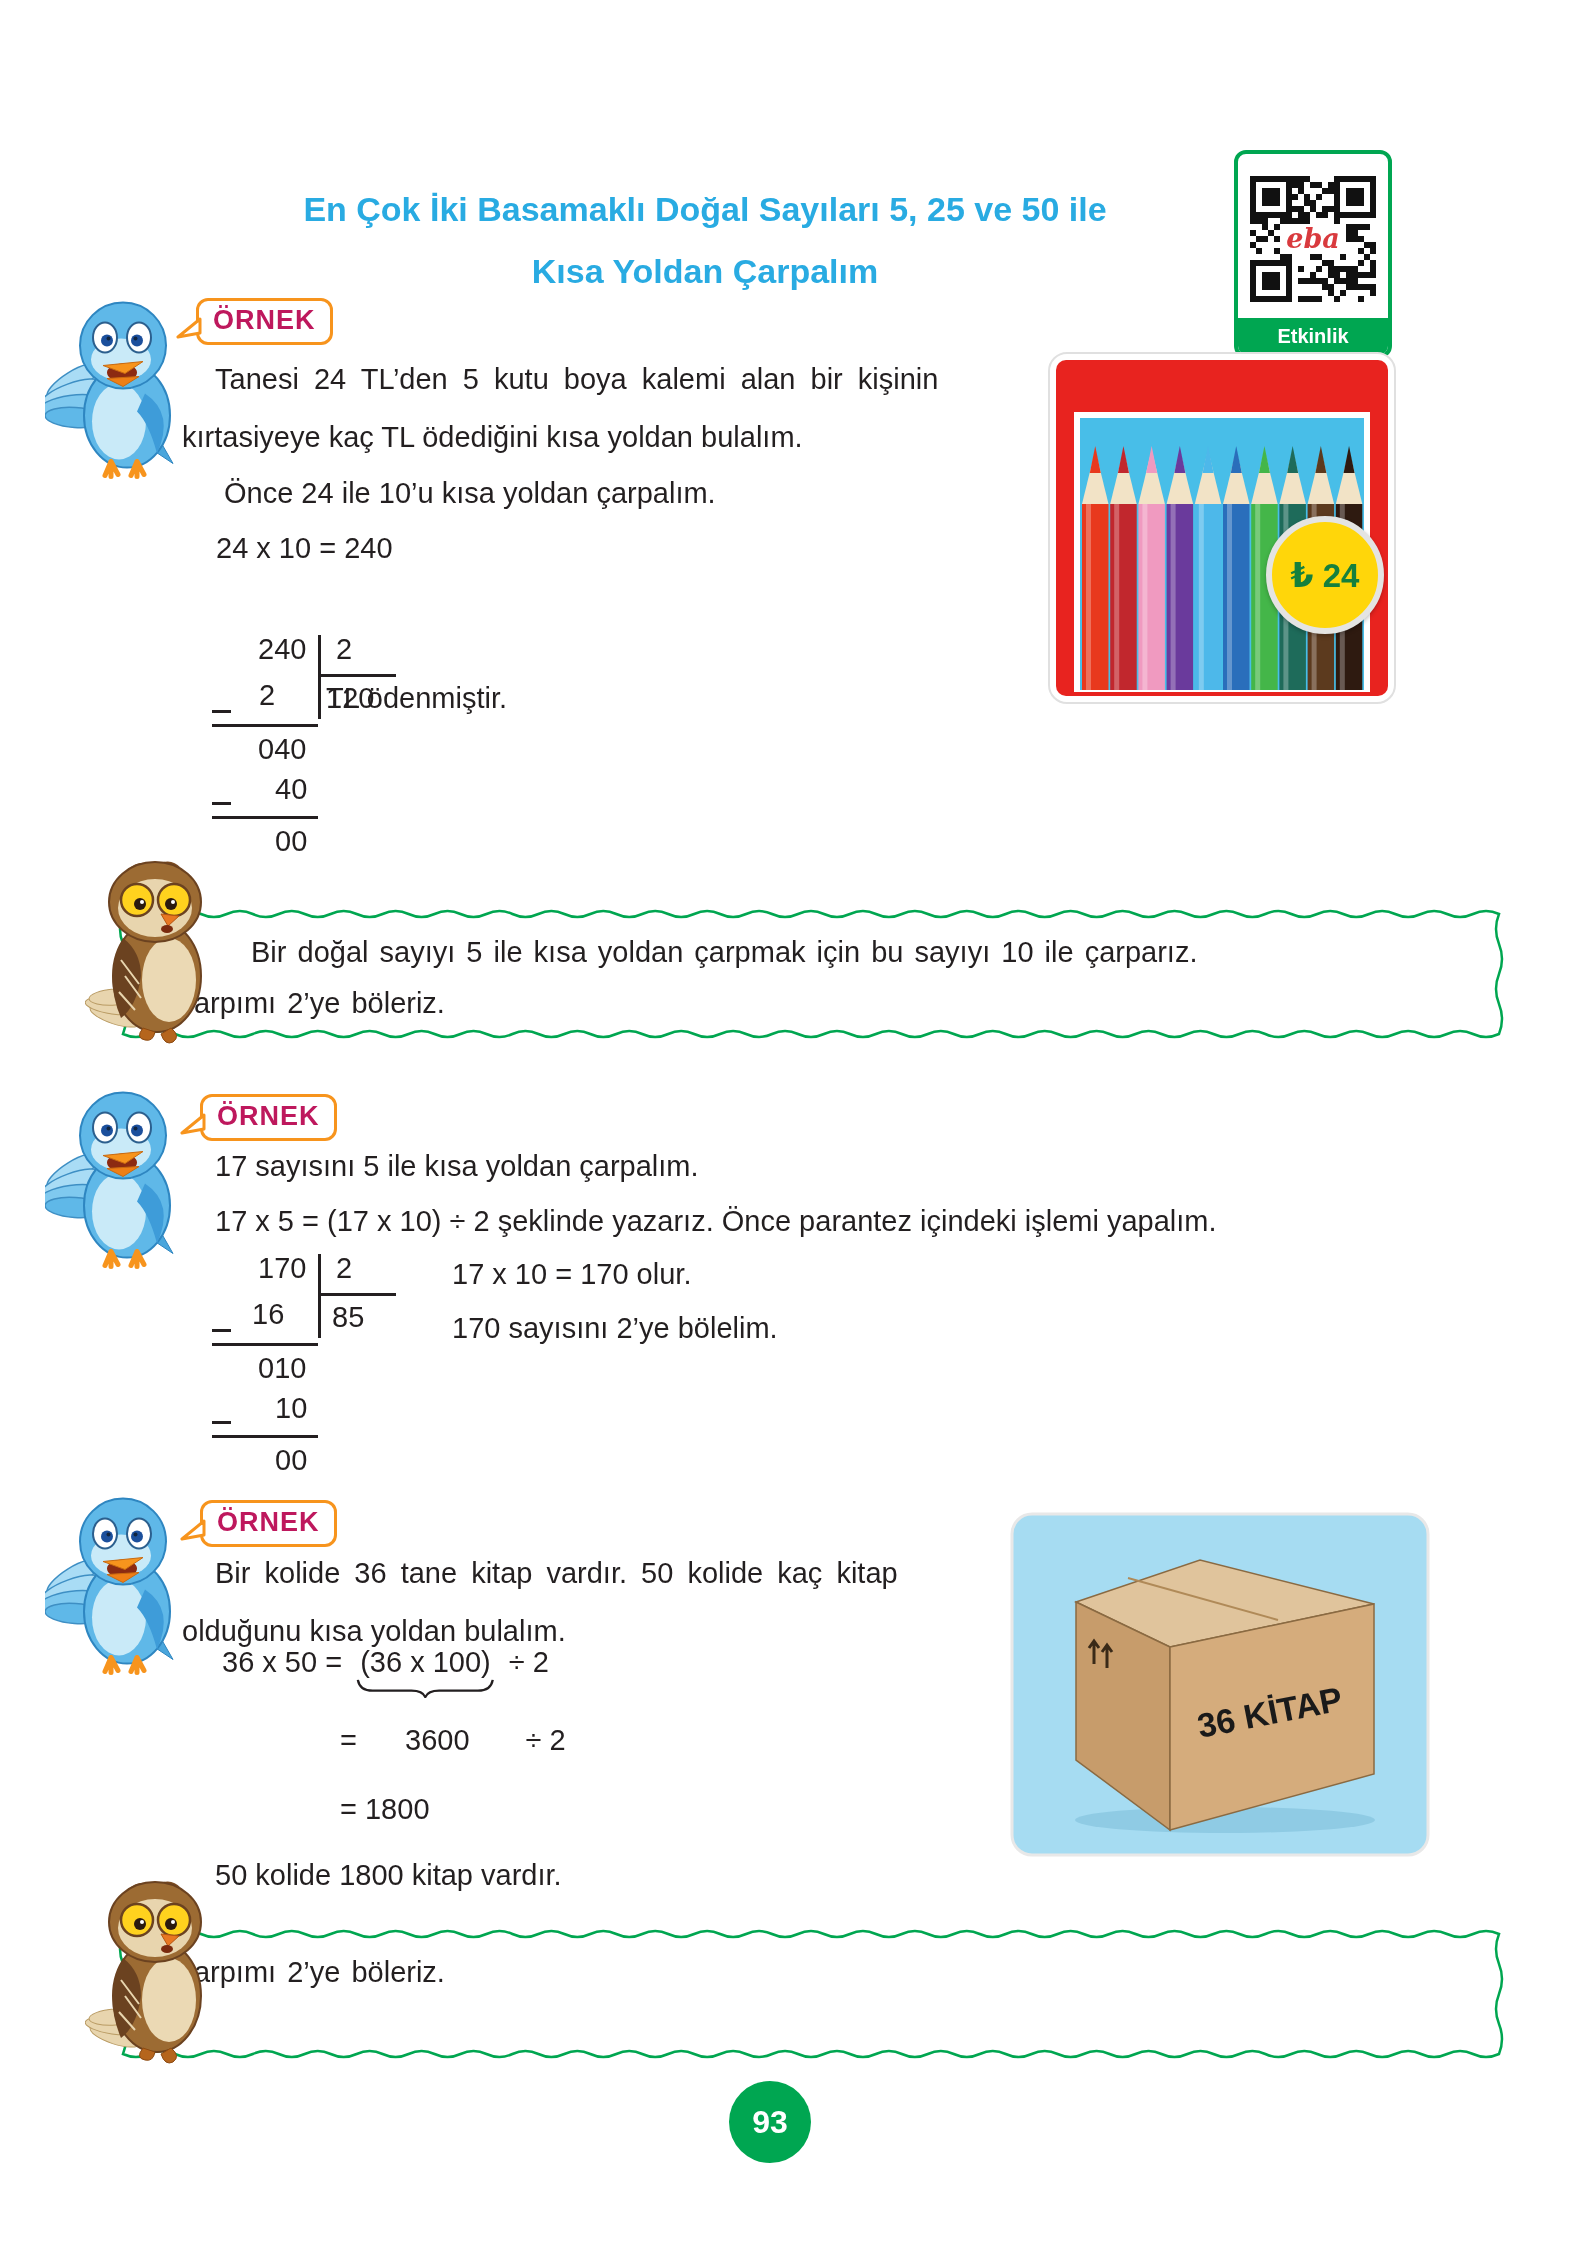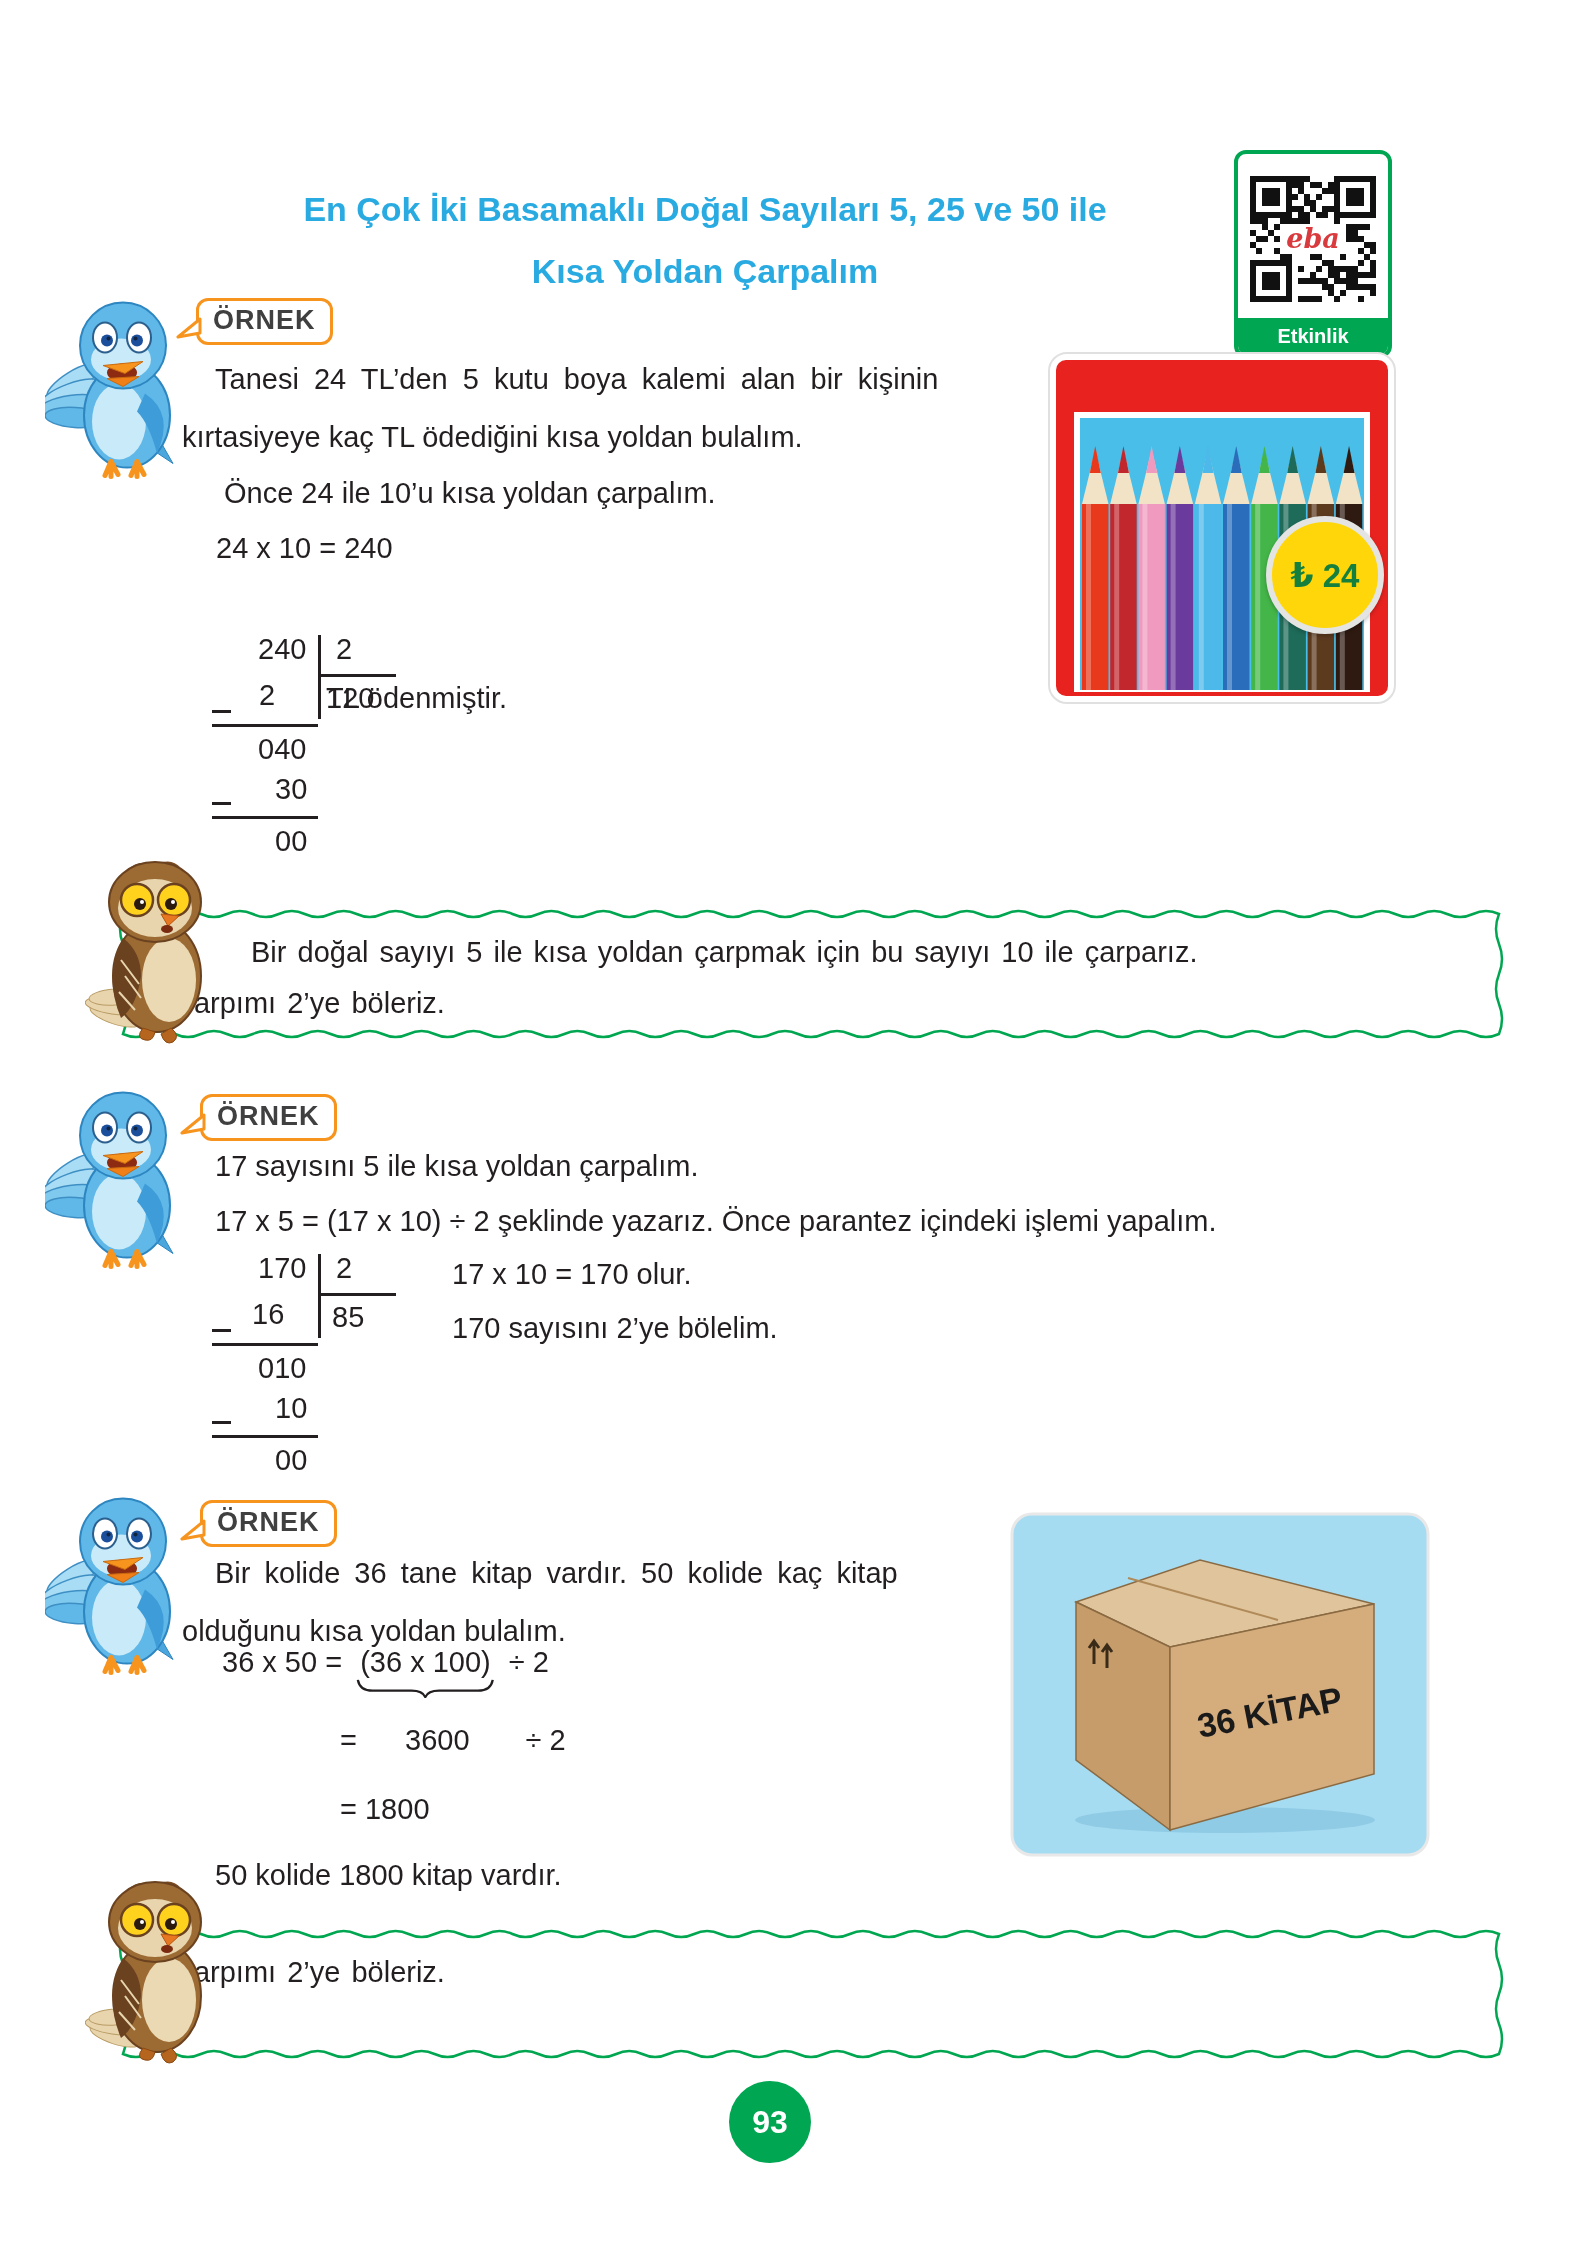--- a/index.html
+++ b/index.html
@@ -3,21 +3,21 @@
 <meta charset="utf-8">
 <style>
   html,body{margin:0;padding:0;background:#fff;}
   #page{position:relative;width:1575px;height:2245px;background:#ffffff;overflow:hidden;
         font-family:"Liberation Sans","DejaVu Sans",sans-serif;color:#231F20;}
   .abs{position:absolute;}
   .txt{font-size:29px;line-height:34px;white-space:nowrap;}
   .title{width:1290px;text-align:center;font-size:34px;font-weight:bold;color:#29ABE2;white-space:nowrap;}
   
   .ornek{border:3px solid #F7941D;border-radius:12px;background:#fff;padding:4px 14px 6px 14px;
-         font-size:27px;font-weight:bold;color:#404040;letter-spacing:1px;}
+         font-size:27px;font-weight:bold;color:#be185d;letter-spacing:1px;}
   .ornek .tail{position:absolute;left:-23px;top:16px;width:26px;height:26px;}
   
   .qr-card{width:158px;height:208px;border:4px solid #00A651;border-radius:12px;background:#fff;
            box-sizing:border-box;display:flex;flex-direction:column;align-items:center;overflow:hidden;}
   .qr-area{flex:1;display:flex;align-items:center;justify-content:center;padding-top:5px;}
   .qr-band{width:100%;height:36px;background:#00A651;color:#fff;font-size:20px;font-weight:bold;
            display:flex;align-items:center;justify-content:center;}
   
   .callout-text{position:absolute;left:58px;top:21px;width:1310px;font-size:29px;line-height:51px;color:#231F20;word-spacing:3px;}
   .callout-text .ind{display:block;text-indent:78px;}
@@ -223,21 +223,21 @@
     <span style="left:140px;top:0;">2</span>
     <div class="dhline" style="left:122px;top:42px;width:78px;"></div>
     <span style="left:63px;top:46px;">2</span>
     <div class="dminus" style="left:16px;top:78px;"></div>
     <span style="left:130px;top:49px;">
         <span>120</span> 
         <span>TL ödenmiştir.</span>
       </span>
     <div class="dhline" style="left:16px;top:92px;width:106px;"></div>
     <span style="left:62px;top:100px;">040</span>
-    <span style="left:79px;top:140px;">30</span>
+    <span style="left:79px;top:140px;">40</span>
     <div class="dminus" style="left:16px;top:170px;"></div>
     <div class="dhline" style="left:16px;top:184px;width:106px;"></div>
     <span style="left:79px;top:192px;">00</span>
   </div>
 
   <div class="abs pencil-card" style="left:1048px;top:352px;">
     <svg width="348" height="352" viewBox="0 0 348 352">
       <rect x="1" y="1" width="346" height="350" rx="18" fill="#fff" stroke="#E0E0E0" stroke-width="2"></rect>
       <rect x="8" y="8" width="332" height="336" rx="10" fill="#E8231F"></rect>
       <rect x="26" y="60" width="296" height="280" fill="#fff"></rect>

